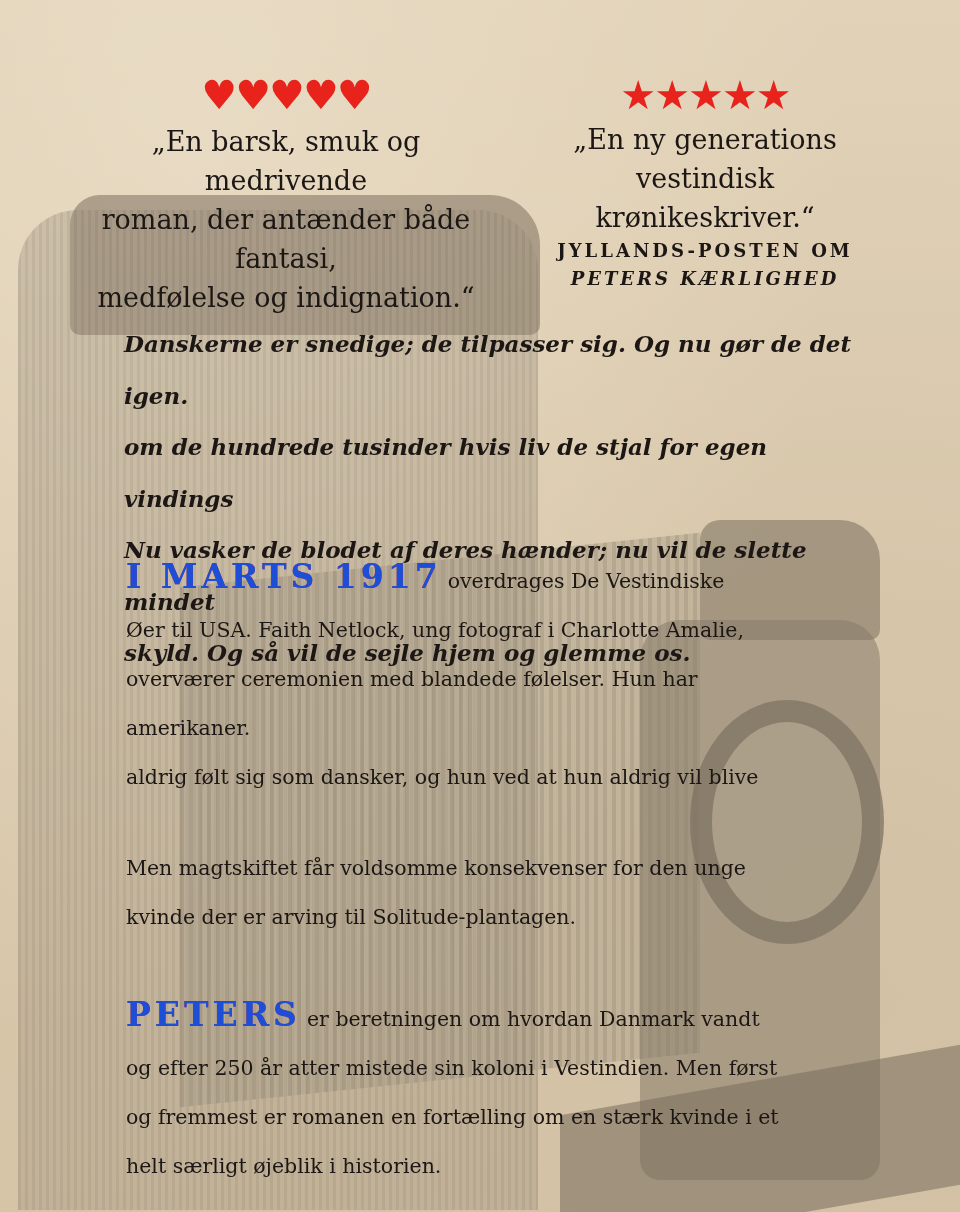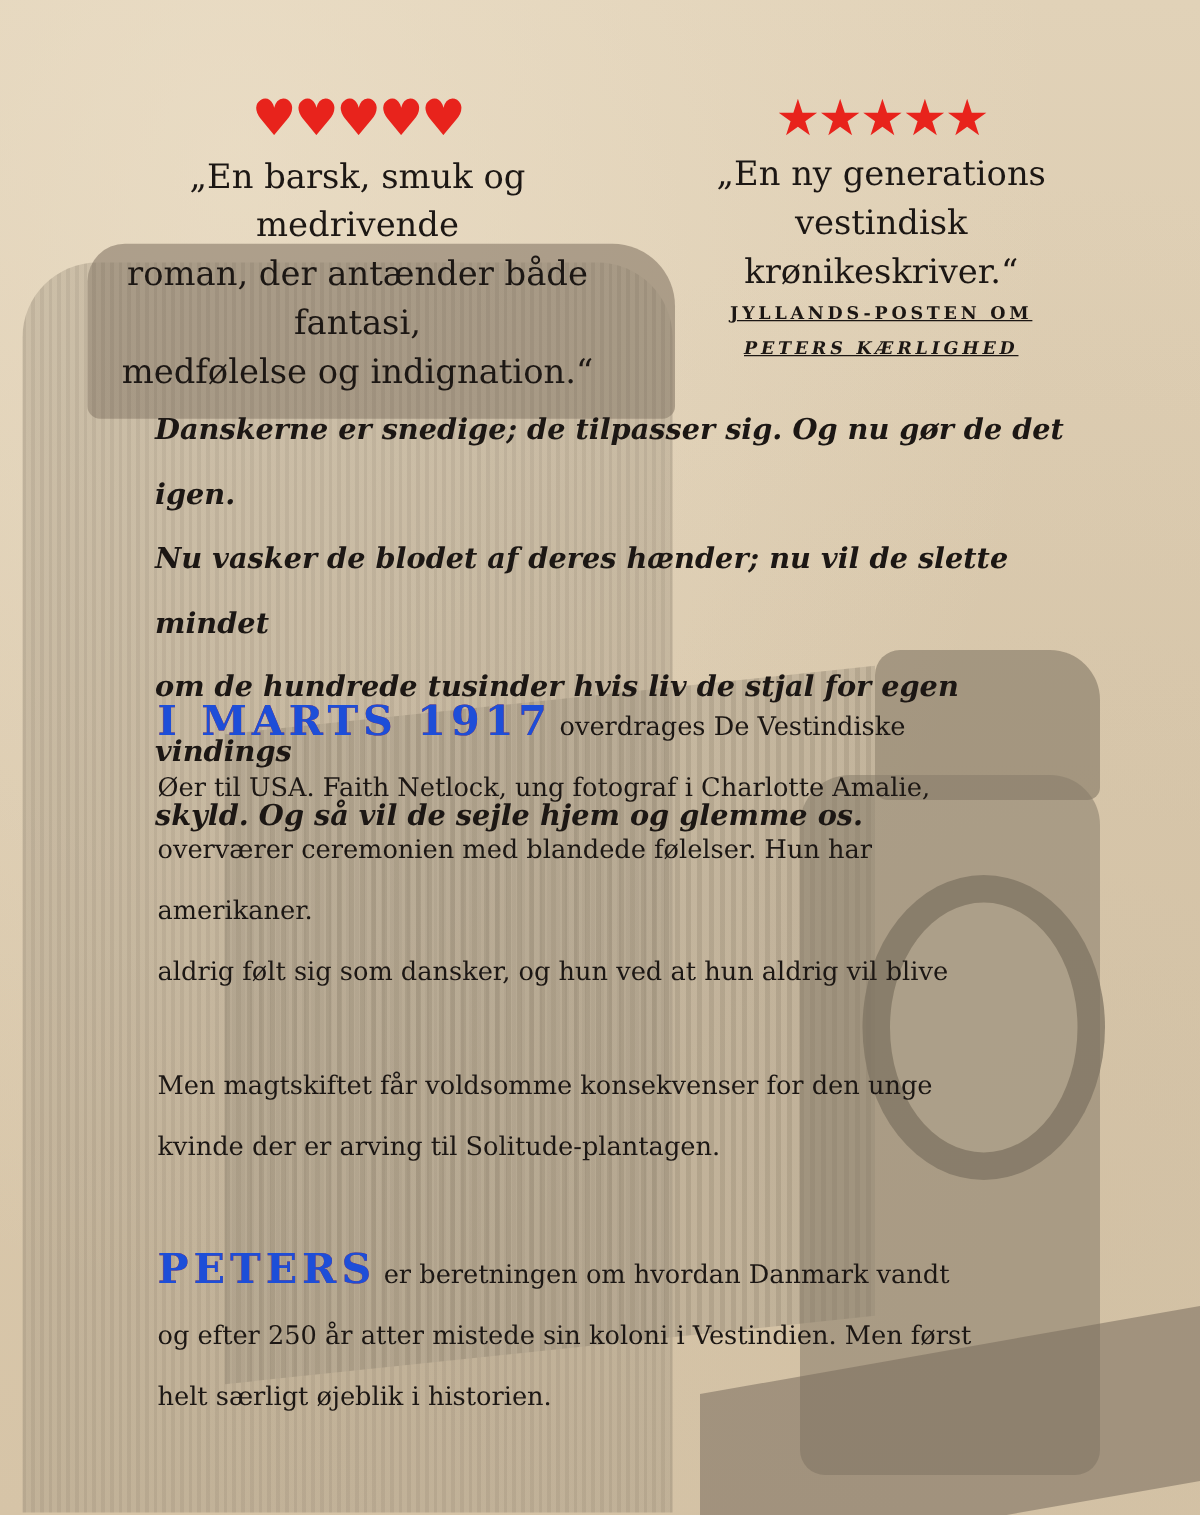--- a/index.html
+++ b/index.html
@@ -55,22 +55,22 @@
   .content { position: absolute; inset: 0; }
 
   .review { position: absolute; text-align: center; }
   .review.left { left: 96px; top: 72px; width: 380px; }
   .review.right { left: 530px; top: 72px; width: 350px; }
   .rating { color: #e8231c; font-size: 40px; letter-spacing: -2px; line-height: 46px; height: 48px; }
   .rating span { display: inline-block; }
   .quote { font-size: 27px; line-height: 39px; margin-top: 0; }
   .review.left .quote { margin-top: 2px; }
   .source {
-    font-family: "DejaVu Serif", serif; font-weight: bold; font-size: 14px;
-    letter-spacing: 3px; text-transform: uppercase; line-height: 28px; text-decoration: underline;
+    font-family: "DejaVu Serif", serif; font-weight: bold; font-size: 18px;
+    letter-spacing: 3px; text-transform: uppercase; line-height: 28px;
   }
   .source em { font-style: italic; font-weight: bold; }
 
   .intro {
     position: absolute; left: 124px; top: 318px; width: 740px;
     font-style: italic; font-weight: bold; font-size: 23px; line-height: 51.5px;
   }
 
   .para { position: absolute; left: 126px; width: 720px; font-size: 20.5px; line-height: 49px; }
   .para.p1 { top: 552px; }
@@ -120,37 +120,38 @@
       <div>krønikeskriver.“</div>
     </div>
     <div class="source">
       <div>JYLLANDS-POSTEN OM</div>
       <div><em>PETERS KÆRLIGHED</em></div>
     </div>
   </div>
 
   <div class="intro">
     <div>Danskerne er snedige; de tilpasser sig. Og nu gør de det igen.</div>
+    <div>om de hundrede tusinder hvis liv de stjal for egen vindings</div>
     <div>Nu vasker de blodet af deres hænder; nu vil de slette mindet</div>
-    <div>om de hundrede tusinder hvis liv de stjal for egen vindings</div>
     <div>skyld. Og så vil de sejle hjem og glemme os.</div>
   </div>
 
   <div class="para p1">
     <div><span class="lead">I MARTS 1917</span><span>overdrages De Vestindiske</span></div>
     <div>Øer til USA. Faith Netlock, ung fotograf i Charlotte Amalie,</div>
     <div>overværer ceremonien med blandede følelser. Hun har</div>
     <div>amerikaner.</div>
     <div>aldrig følt sig som dansker, og hun ved at hun aldrig vil blive</div>
   </div>
 
   <div class="para p2">
     <div>Men magtskiftet får voldsomme konsekvenser for den unge</div>
     <div>kvinde der er arving til Solitude-plantagen.</div>
   </div>
 
   <div class="para p3">
     <div><span class="lead">PETERS</span><span>er beretningen om hvordan Danmark vandt</span></div>
     <div>og efter 250 år atter mistede sin koloni i Vestindien. Men først</div>
+    <div>og fremmest er romanen en fortælling om en stærk kvinde i et</div>
     <div>helt særligt øjeblik i historien.</div>
   </div>
 
 </div>
 
 </body></html>

